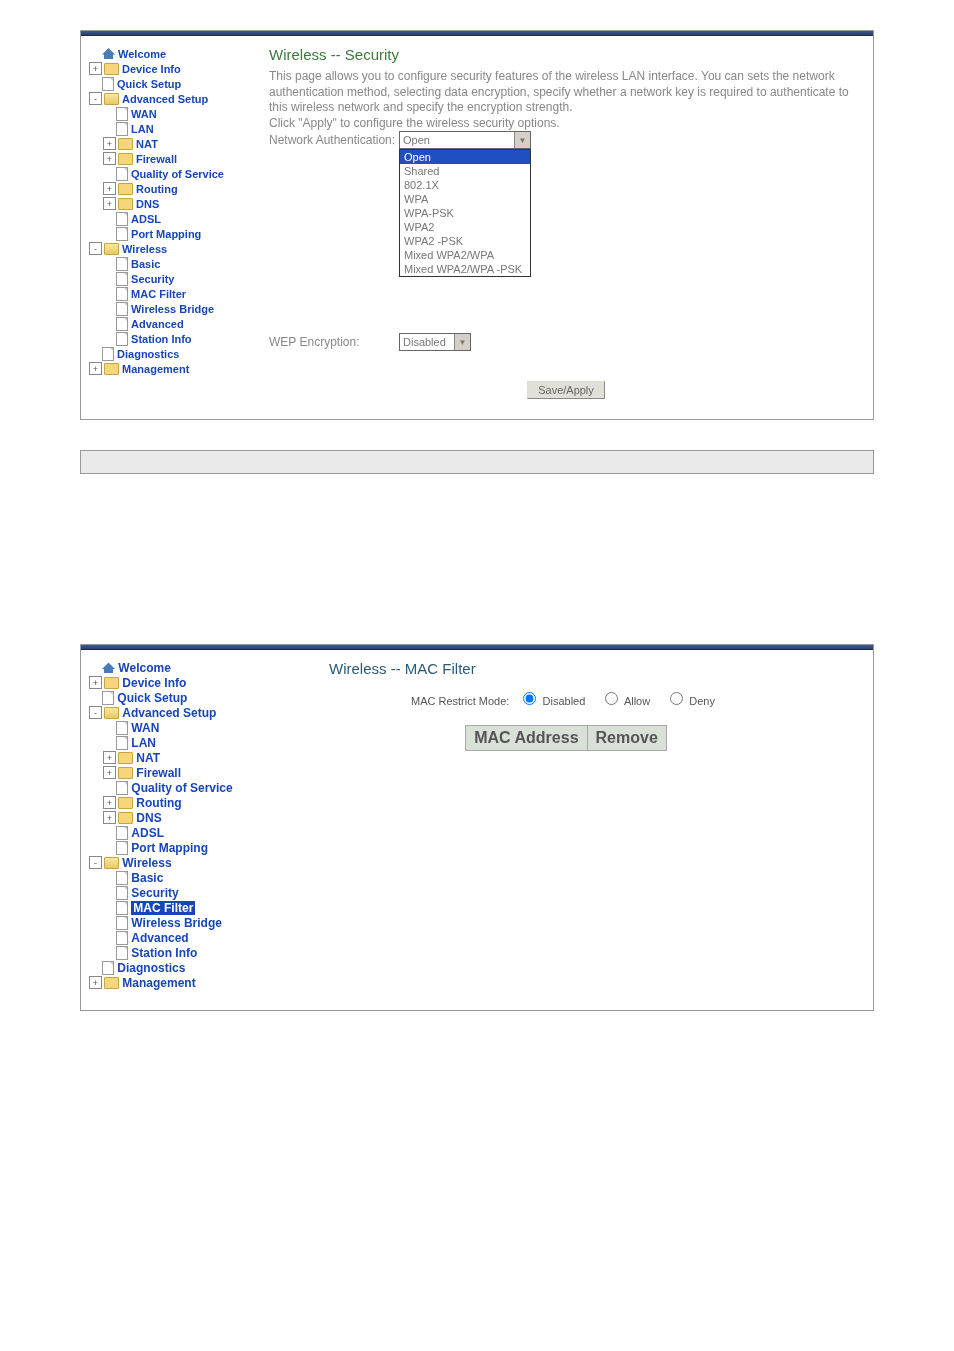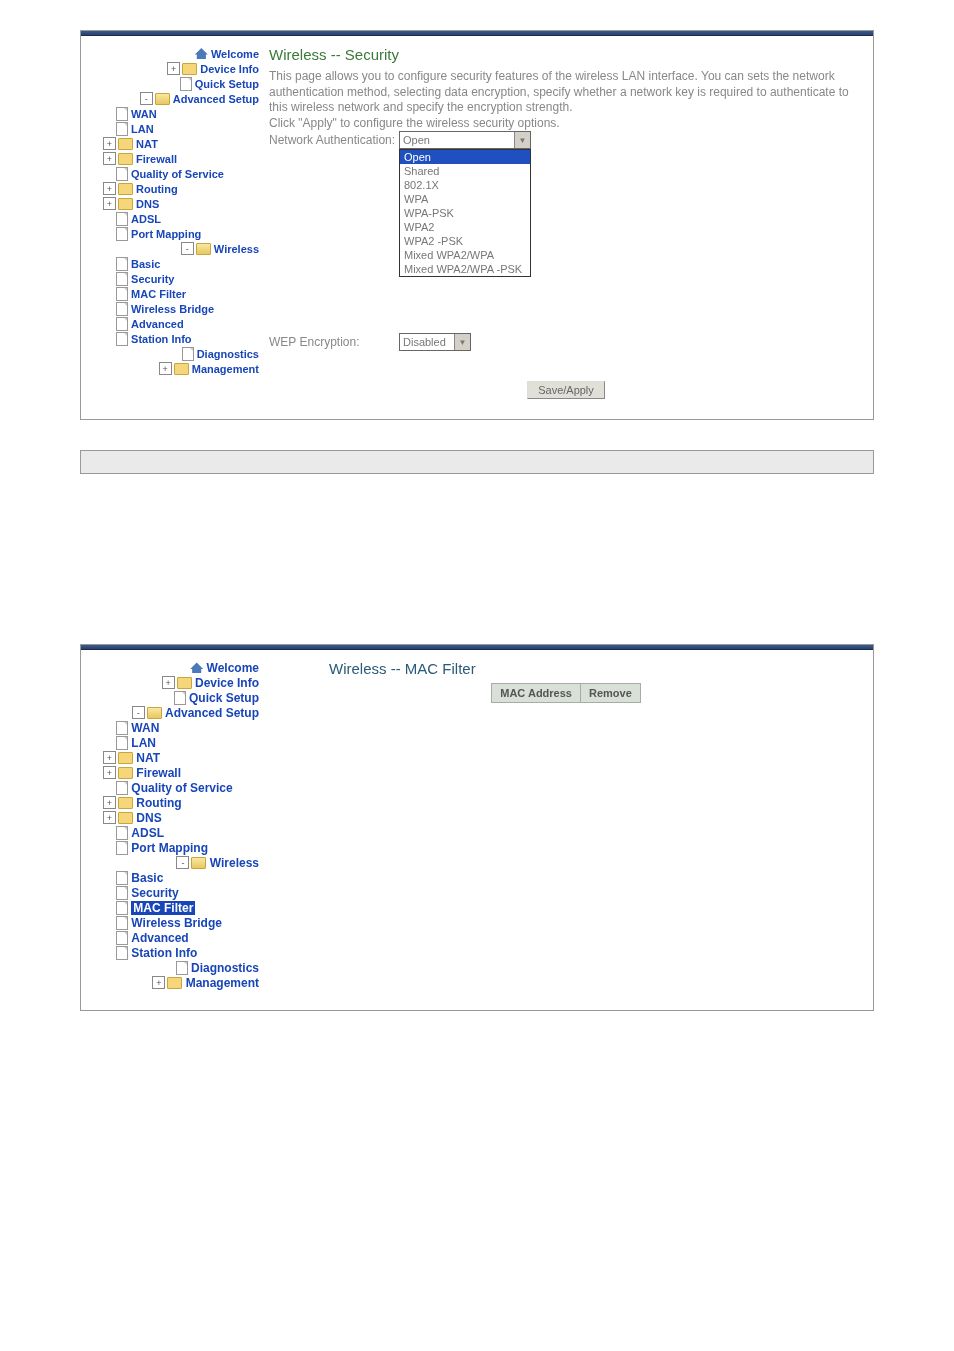--- a/index.html
+++ b/index.html
@@ -29,21 +29,21 @@
       padding-left: 8px;
       font-size: 11px;
     }
     .tree-item {
       display: flex;
       align-items: center;
       height: 15px;
       cursor: pointer;
       white-space: nowrap;
     }
-    .tree-item.lvl1 { padding-left: 0; justify-content: flex-end; }
+    .tree-item.lvl1 { padding-left: 0; }
     .tree-item.lvl2 { padding-left: 14px; }
     .expander {
       width: 11px;
       height: 11px;
       display: inline-flex;
       align-items: center;
       justify-content: center;
       font-size: 9px;
       border: 1px solid #888;
       margin-right: 2px;
@@ -189,21 +189,21 @@
       font-size: 11px;
       color: #555;
       margin: 12px 0 18px 0;
     }
     .radio-item {
       margin: 0 6px;
     }
     .mac-table {
       margin: 0 auto 15px auto;
       border-collapse: collapse;
-      font-size: 11px;
+      font-size: 16px;
     }
     .mac-table td {
       border: 1px solid #aaa;
       background: #d8e0d8;
       padding: 3px 8px;
       font-weight: bold;
       color: #555;
     }
     .center {
       text-align: center;
@@ -311,20 +311,26 @@
       <div class="tree-item lvl2"><span class="expander-blank"></span><span class="page-icon"></span>&nbsp;<span class="label">Wireless Bridge</span></div>
       <div class="tree-item lvl2"><span class="expander-blank"></span><span class="page-icon"></span>&nbsp;<span class="label">Advanced</span></div>
       <div class="tree-item lvl2"><span class="expander-blank"></span><span class="page-icon"></span>&nbsp;<span class="label">Station Info</span></div>
       <div class="tree-item lvl1"><span class="expander-blank"></span><span class="page-icon"></span>&nbsp;<span class="label">Diagnostics</span></div>
       <div class="tree-item lvl1"><span class="expander">+</span><span class="folder-icon"></span>&nbsp;<span class="label">Management</span></div>
     </div>
 
     <div class="main">
       <div class="section-title darker" style="margin-left:60px">Wireless -- MAC Filter</div>
 
+      <div class="mac-row">
+        <span>MAC Restrict Mode:</span>
+        <span class="radio-item"><input type="radio" checked="" style=""> <span>Disabled</span></span>
+        <span class="radio-item"><input type="radio" style=""> <span>Allow</span></span>
+        <span class="radio-item"><input type="radio" style=""> <span>Deny</span></span>
+      </div>
 
       <table class="mac-table">
         <tbody>
             <tr>
           <td>MAC Address</td>
           <td>Remove</td>
         </tr>
       </tbody>
         </table>
 

